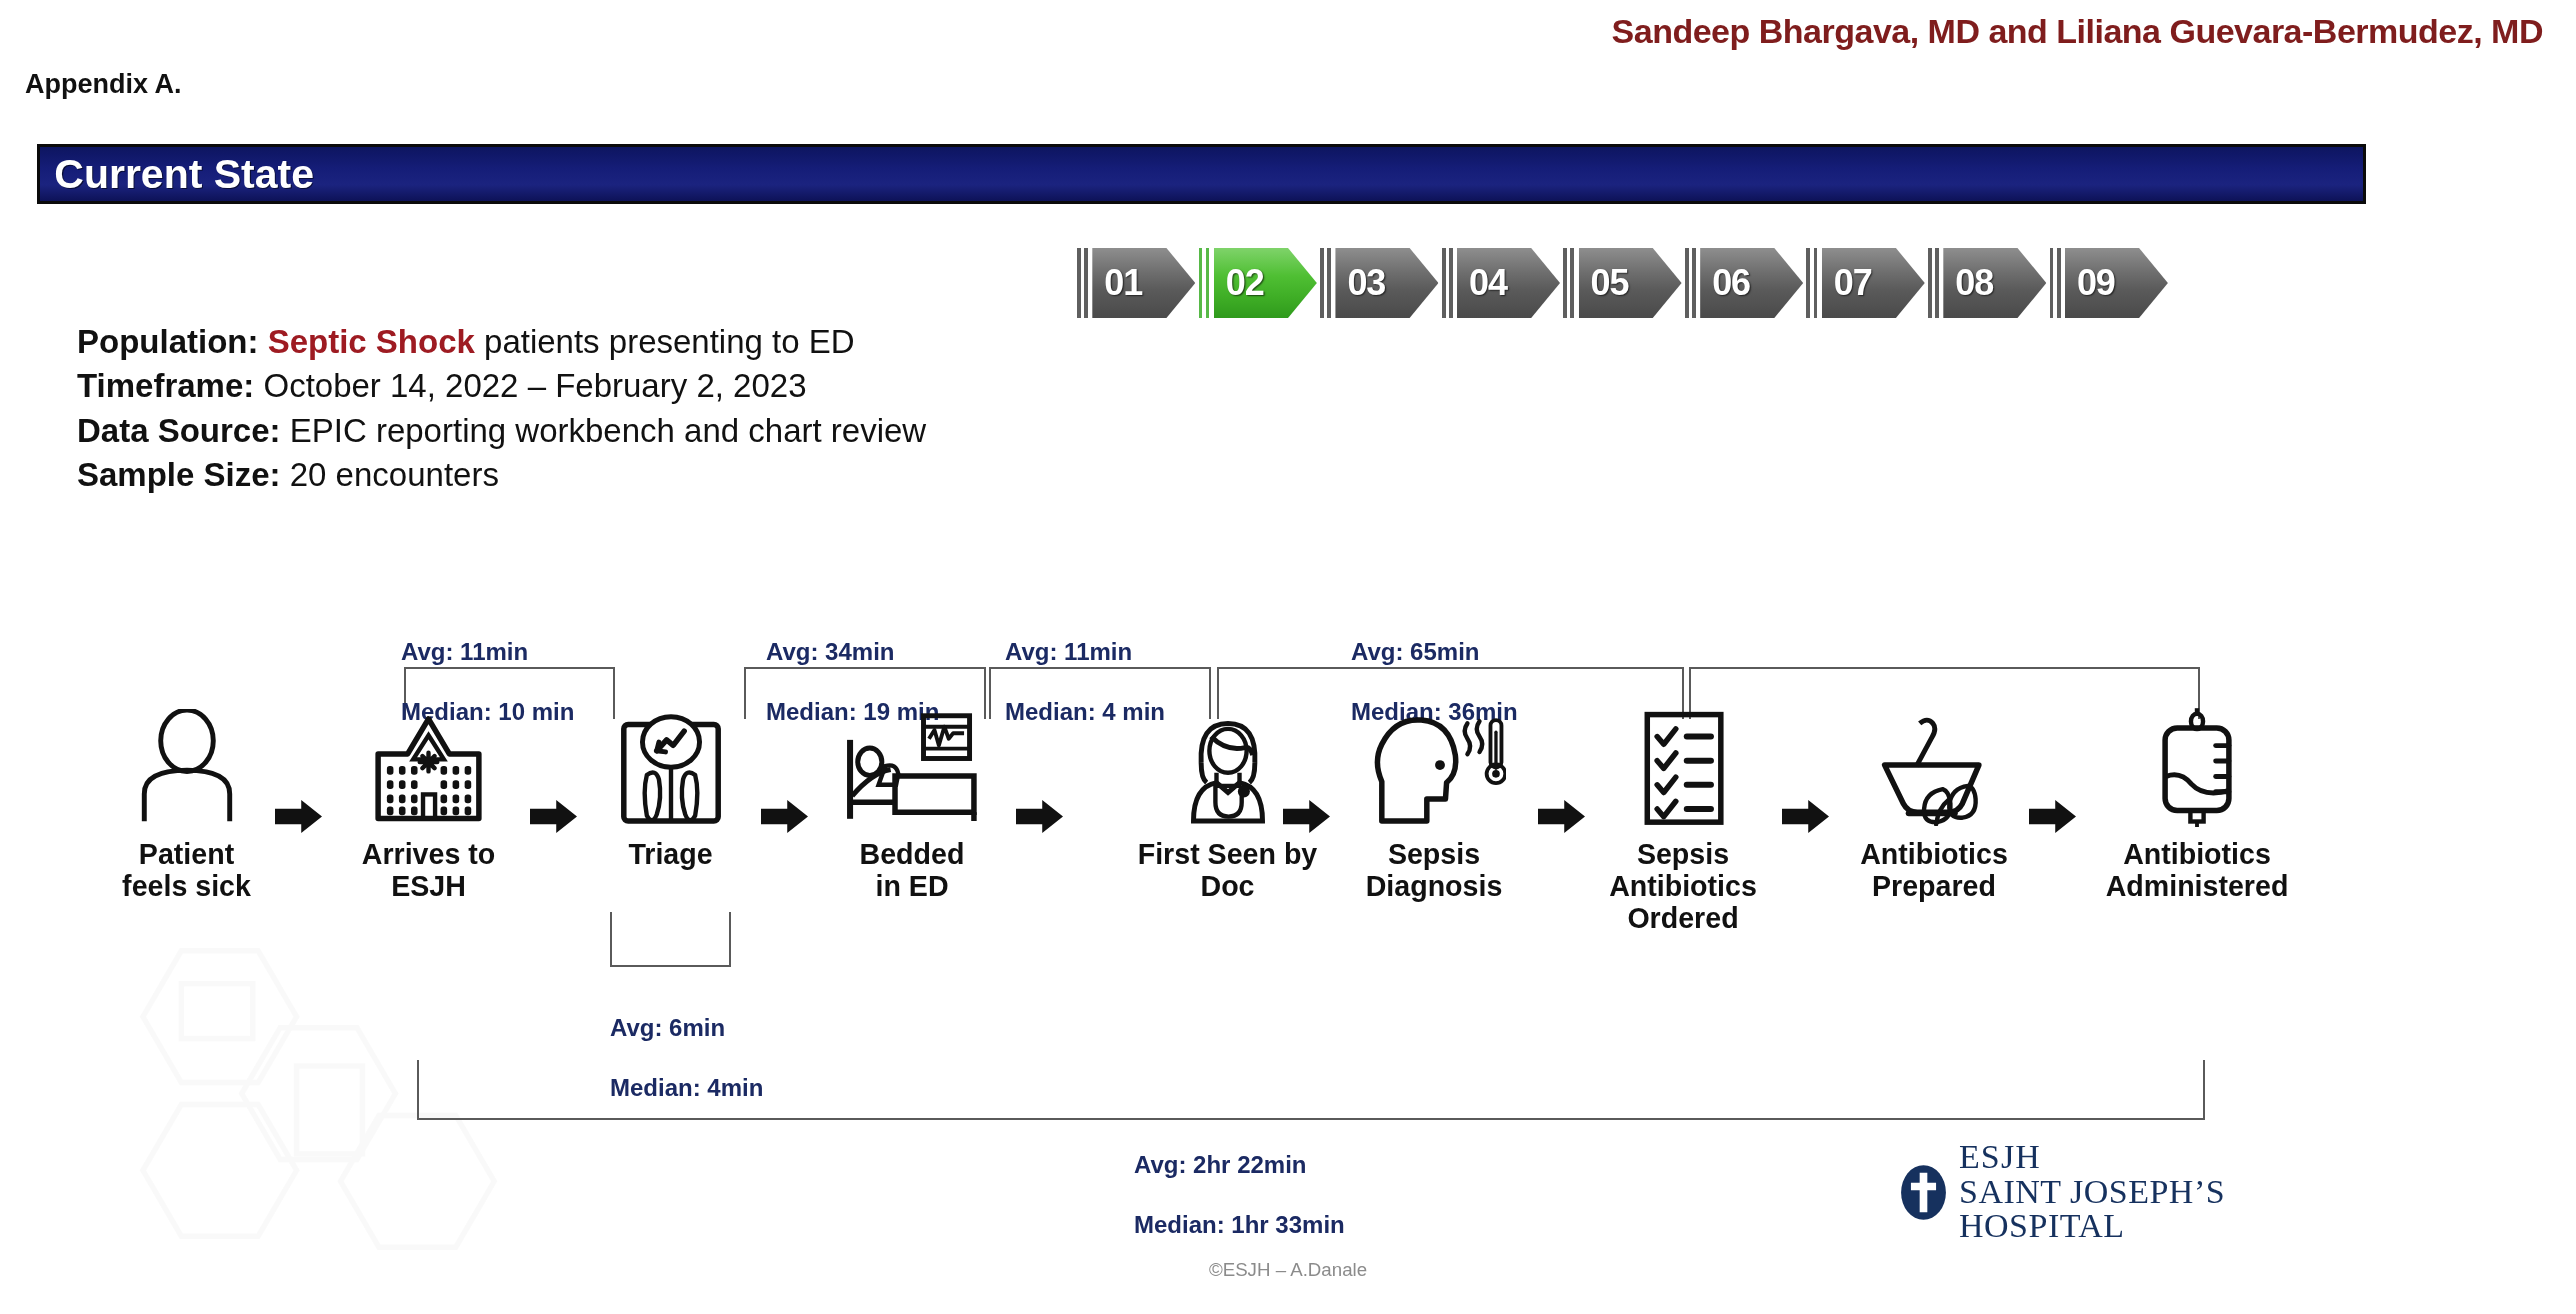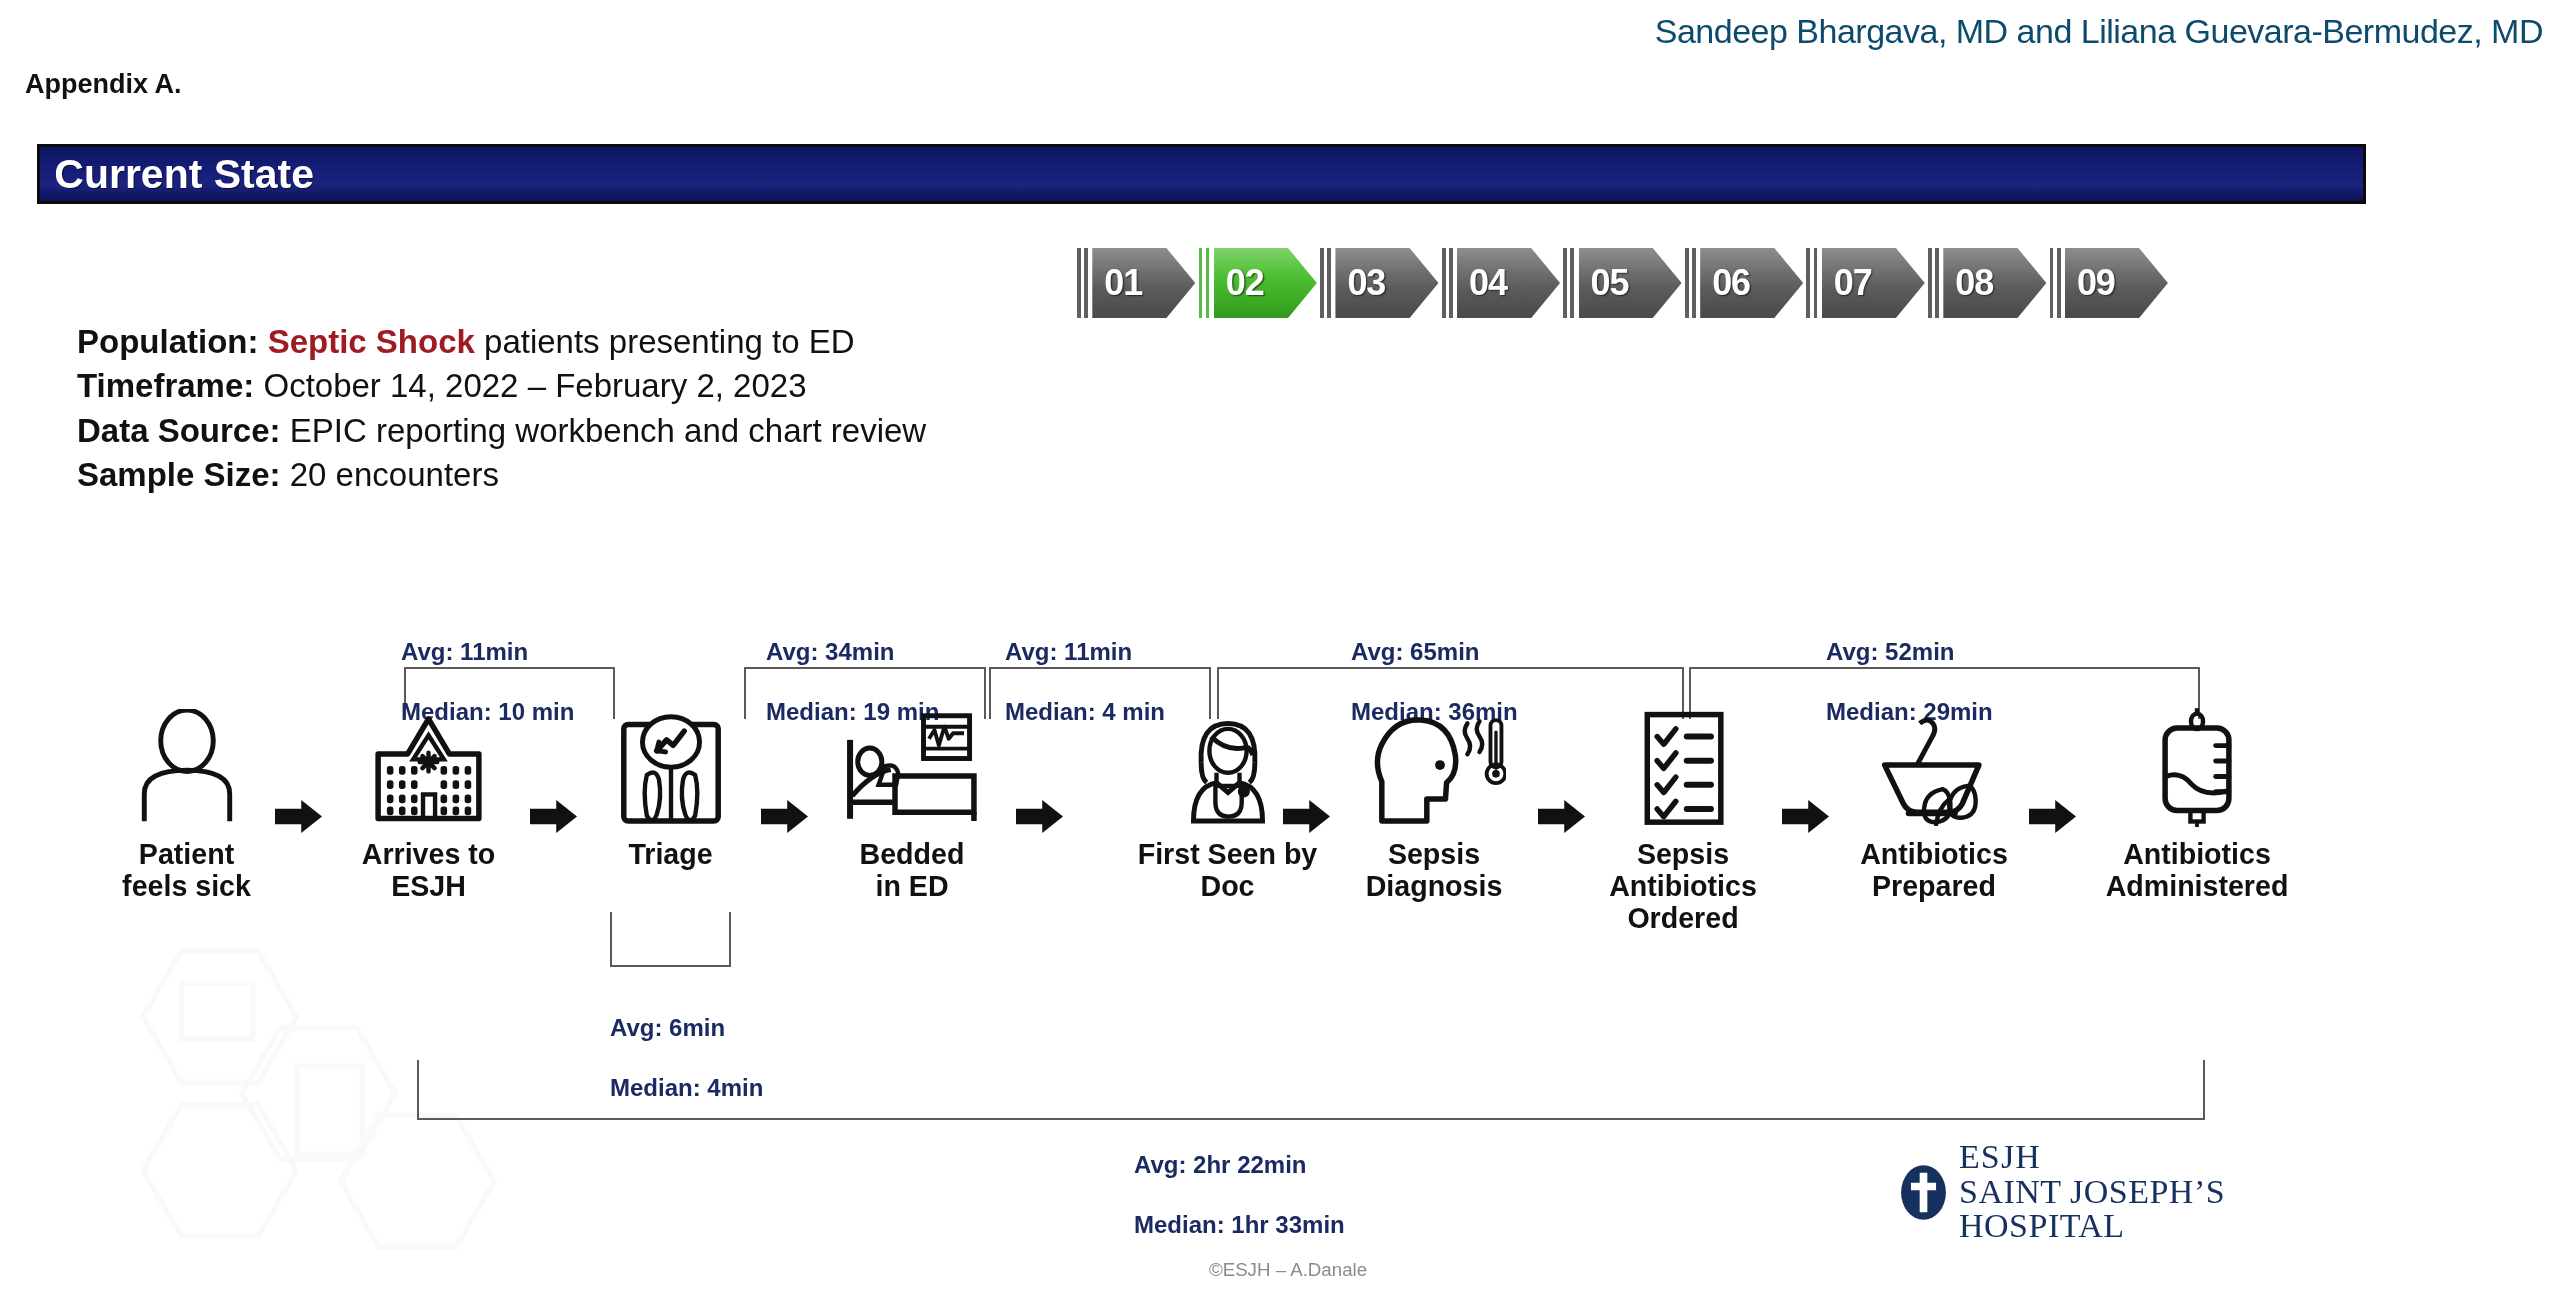--- a/index.html
+++ b/index.html
@@ -7,21 +7,21 @@
     width:2576px;height:1315px;background:#ffffff;
     font-family:"Liberation Sans",sans-serif;
     position:relative;overflow:hidden;
     -webkit-font-smoothing:antialiased;
   }
   .page{position:absolute;left:0;top:0;width:2576px;height:1315px;}
 
   
   .authors{
     position:absolute;right:33px;top:12px;
-    font-size:34px;font-weight:normal;color:#0c4a6e;
+    font-size:34px;font-weight:bold;color:#7f1d1d;
     letter-spacing:-0.5px;white-space:nowrap;text-align:center;
   }
   .appendix{
     position:absolute;left:25px;top:69px;
     font-size:27px;font-weight:bold;color:#111;
   }
 
   
   .titlebar{
     position:absolute;left:21px;top:144px;width:2329px;height:60px;
@@ -247,24 +247,20 @@
     <div>Avg: 34min</div>
     <div>Median: 19 min</div>
   </div>
   <div class="timelbl" style="left:1005px;top:607px;">
     <div>Avg: 11min</div>
     <div>Median: 4 min</div>
   </div>
   <div class="timelbl" style="left:1351px;top:607px;">
     <div>Avg: 65min</div>
     <div>Median: 36min</div>
-  </div>
-  <div class="timelbl" style="left:1826px;top:607px;">
-    <div>Avg: 52min</div>
-    <div>Median: 29min</div>
   </div>
   <div class="timelbl" style="left:1134px;top:1120px;">
     <div>Avg: 2hr 22min</div>
     <div>Median: 1hr 33min</div>
   </div>
 
   <div class="step" style="left:82px;top:698px;width:209px;">
     <div class="glyph">
       <svg width="110" height="115" viewBox="0 0 200 210">
         <ellipse cx="100" cy="58" rx="48" ry="56" fill="none" stroke="#111" stroke-width="9"></ellipse>

